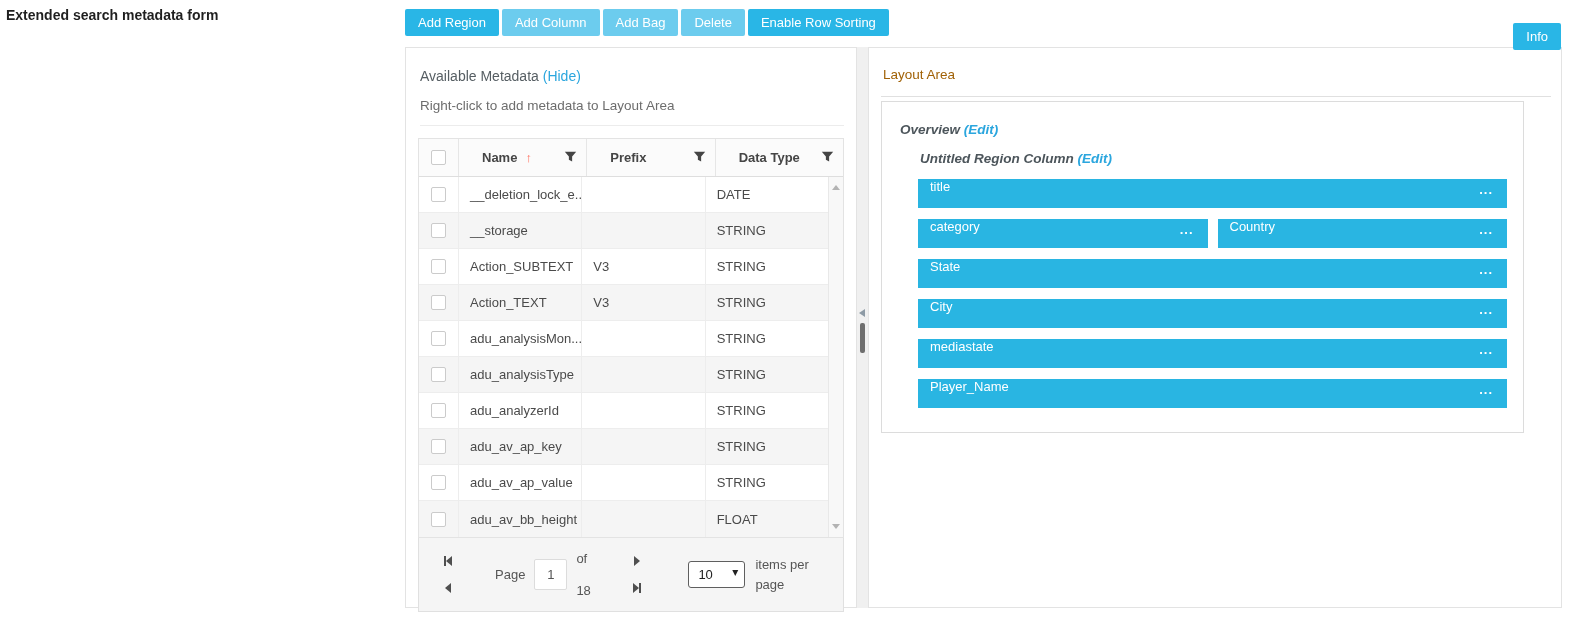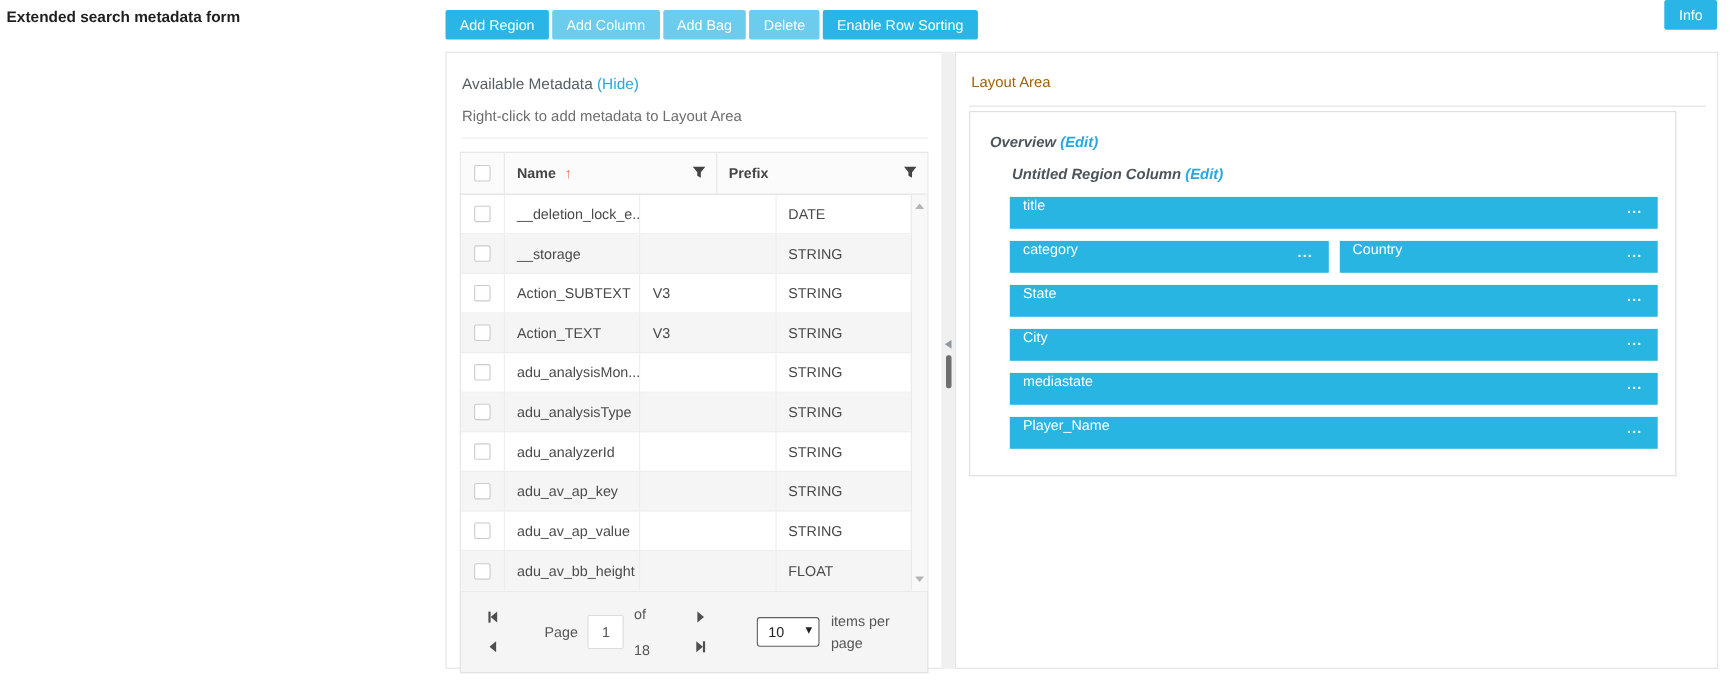--- a/index.html
+++ b/index.html
@@ -5,37 +5,37 @@
   * { box-sizing: border-box; margin: 0; padding: 0; }
   html,body { width:1575px; height:618px; background:#fff; font-family:"Liberation Sans", sans-serif; color:#4a4a4a; overflow:hidden; }
 
   
   .header { position:relative; height:47px; }
   .page-title { position:absolute; left:6px; top:7px; font-size:14px; font-weight:700; color:#1f1f1f; }
   .toolbar { position:absolute; left:405px; top:9px; display:flex; gap:3px; }
   .btn { border:none; color:#fff; font-family:"Liberation Sans", sans-serif; font-size:13px; height:27px; padding:0 13px; border-radius:2px; cursor:pointer; white-space:nowrap; }
   .btn.primary { background:#29b6e6; }
   .btn.light   { background:#6cccee; }
-  .info-btn { position:absolute; right:14px; top:0; }
+  .info-btn { position:absolute; right:14px; top:23px; }
 
   
   .main { display:flex; height:561px; margin:0 13px 0 0; }
   .left-card { width:452px; margin-left:405px; border:1px solid #e3e3e3; background:#fff; padding:12px; }
   .splitter { width:11px; background:#f0f0f0; position:relative; flex:0 0 11px; }
   .splitter .collapse { position:absolute; top:262px; left:2px; width:0; height:0; border-top:4px solid transparent; border-bottom:4px solid transparent; border-right:6px solid #8d9aa5; }
   .splitter .handle { position:absolute; top:276px; left:3px; width:5px; height:30px; background:#6e6e6e; border-radius:2px; }
   .right-card { flex:1; border:1px solid #e3e3e3; background:#fff; padding:12px 10px 12px 12px; }
 
   
   .panel-title { font-size:14px; color:#565e63; margin:8px 0 14px 2px; }
   .link { color:#2ba6de; text-decoration:none; cursor:pointer; }
   .panel-sub { font-size:13.5px; color:#6d6d6d; margin:0 0 12px 2px; padding-bottom:12px; border-bottom:1px solid #ececec; }
 
   .grid { border:1px solid #e3e3e3; font-size:13px; }
-  .grid-head { display:flex; background:#fbfbfb; border-bottom:1px solid #dedede; height:38px; align-items:flex-end; }
+  .grid-head { display:flex; background:#fbfbfb; border-bottom:1px solid #dedede; height:38px; align-items:flex-end;gap:12px; }
   .grid-row { display:flex; height:36px; align-items:center; border-bottom:1px solid #ededed; }
   .grid-row:last-child { border-bottom:none; }
   .grid-row.alt { background:#f5f5f5; }
   .col-check { width:40px; display:flex; justify-content:center; align-items:center; align-self:stretch; border-right:1px solid #ededed; }
   .grid-head .col-check { border-right:1px solid #e6e6e6; }
   .col { flex:1; padding-left:11px; display:flex; align-items:center; gap:6px; align-self:stretch; border-right:1px solid #ededed; overflow:hidden; white-space:nowrap; }
   .grid-head .col { border-right:1px solid #e6e6e6; font-weight:700; color:#454545; }
   .col:last-of-type, .grid-head .col:last-of-type { border-right:none; }
   .sort-arrow { color:#ff6e5d; font-weight:700; font-size:13px; margin-left:2px; }
   .funnel { margin-left:auto; margin-right:9px; flex:0 0 auto; }
@@ -117,20 +117,28 @@
           </span>
         </div>
         <div class="col">
           <span>Prefix</span>
           <span class="funnel">
             <svg width="13" height="13" viewBox="0 0 16 16">
                 <path d="M1 2h14L10 8v6.2L6 12V8L1 2z" fill="#444"></path>
               </svg>
           </span>
         </div>
+        <div class="col">
+          <span>Data Type</span>
+          <span class="funnel">
+            <svg width="13" height="13" viewBox="0 0 16 16">
+                <path d="M1 2h14L10 8v6.2L6 12V8L1 2z" fill="#444"></path>
+              </svg>
+          </span>
+        </div>
       </div>
       <div class="grid-body-wrap">
         <div class="grid-body">
             <div class="grid-row">
     <div class="col-check">
       <input type="checkbox" class="cbx" style="">
     </div>
     <div class="col cell-name">__deletion_lock_e...</div>
     <div class="col cell-prefix"></div>
     <div class="col cell-type">DATE</div>

